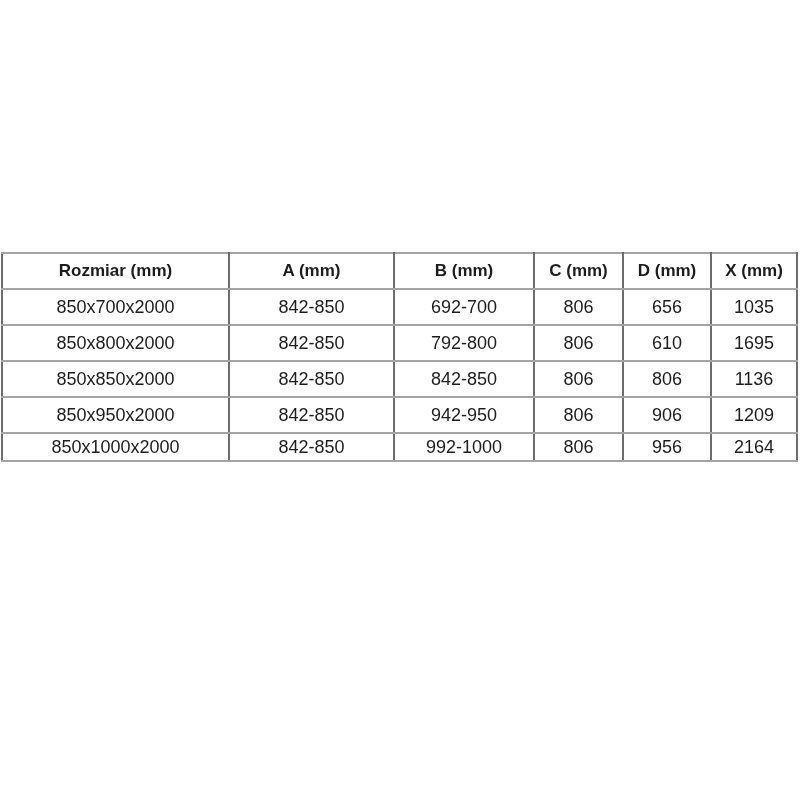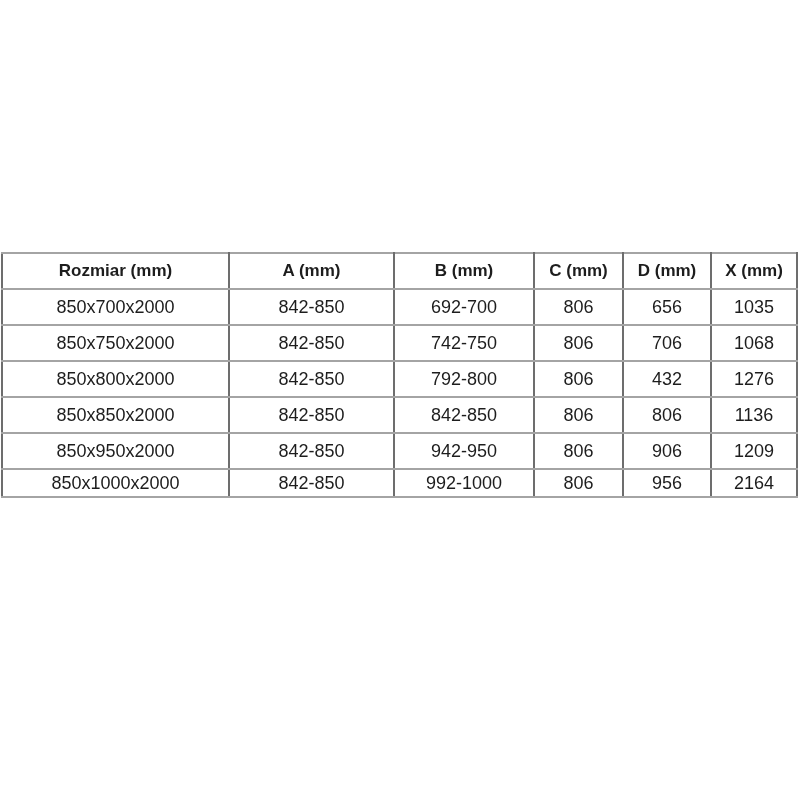--- a/index.html
+++ b/index.html
@@ -82,34 +82,26 @@
     <tbody>
         <tr>
           <td>850x700x2000</td>
           <td>842-850</td>
           <td>692-700</td>
           <td>806</td>
           <td>656</td>
           <td>1035</td>
         </tr>
         <tr>
-          <td>850x750x2000</td>
-          <td>842-850</td>
-          <td>742-750</td>
-          <td>806</td>
-          <td>706</td>
-          <td>1068</td>
-        </tr>
-        <tr>
           <td>850x800x2000</td>
           <td>842-850</td>
           <td>792-800</td>
           <td>806</td>
-          <td>432</td>
-          <td>1276</td>
+          <td>610</td>
+          <td>1695</td>
         </tr>
         <tr>
           <td>850x850x2000</td>
           <td>842-850</td>
           <td>842-850</td>
           <td>806</td>
           <td>806</td>
           <td>1136</td>
         </tr>
         <tr>

